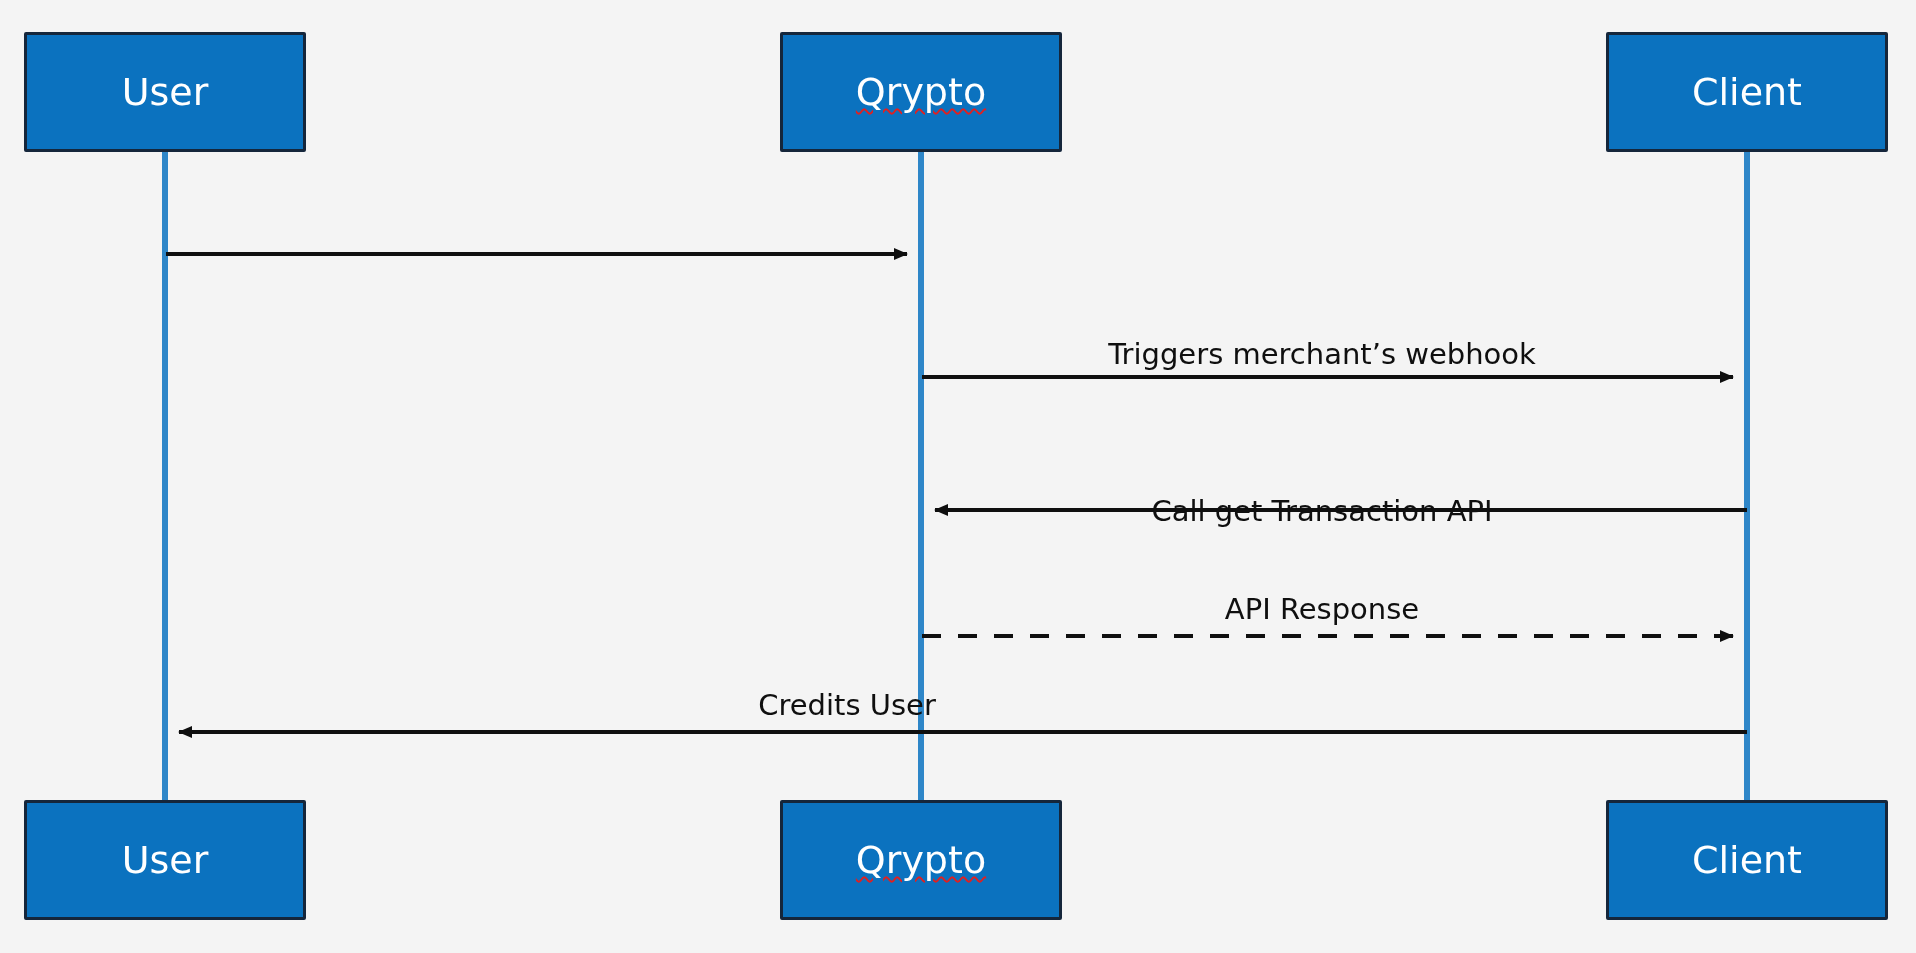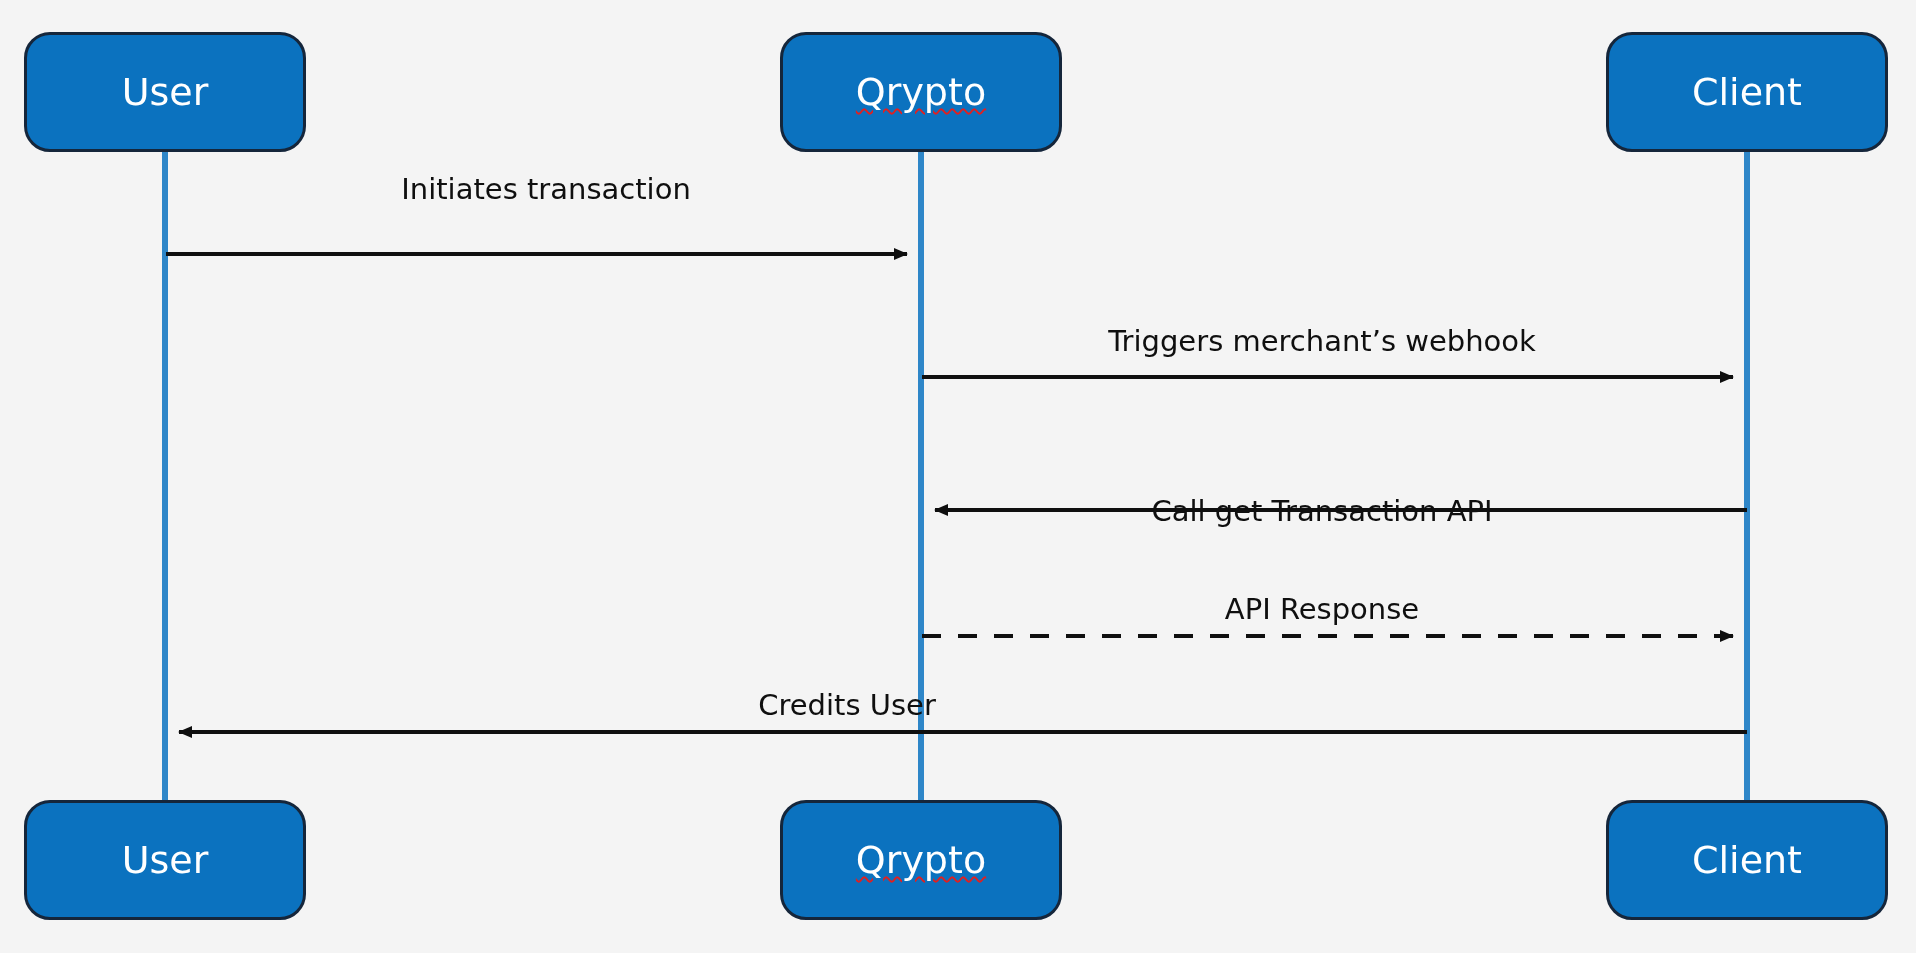--- a/index.html
+++ b/index.html
@@ -24,21 +24,21 @@
     top: 0;
     left: 0;
     width: 1916px;
     height: 953px;
   }
   .lifeline-box {
     position: absolute;
     box-sizing: border-box;
     background: #0b72bf;
     border: 3px solid #15263b;
-    border-radius: 26px;
+    border-radius: 2px;
     display: flex;
     align-items: center;
     justify-content: center;
   }
   .lifeline-box-label {
     color: #ffffff;
     font-size: 38px;
     font-family: "DejaVu Sans", sans-serif;
     font-weight: 400;
     line-height: 1;
@@ -111,20 +111,20 @@
       </div>
       <div class="lifeline-box" style="left: 780px; top: 800px; width: 282px; height: 120px;">
         <span class="lifeline-box-label spell-error">Qrypto</span>
       </div>
       <div class="lifeline-box" style="left: 1606px; top: 800px; width: 282px; height: 120px;">
         <span class="lifeline-box-label">Client</span>
       </div>
     </div>
 
   <div id="message-labels">
-      <div class="msg-label" style="left: 546px; top: 172px;"><div>Initiates transaction</div></div>
-      <div class="msg-label" style="left: 1322px; top: 324px;"><div>Triggers merchant’s webhook</div></div>
+      <div class="msg-label" style="left: 546px; top: 172px;"></div>
+      <div class="msg-label" style="left: 1322px; top: 337px;"><div>Triggers merchant’s webhook</div></div>
       <div class="msg-label" style="left: 1322px; top: 466px; margin-top: 28px;"><div>Call get Transaction API</div></div>
       <div class="msg-label" style="left: 1322px; top: 592px;"><div>API Response</div></div>
       <div class="msg-label" style="left: 811px; top: 688px; margin-left: 36px;"><div>Credits User</div></div>
     </div>
 
 </div>
 
 </body></html>

